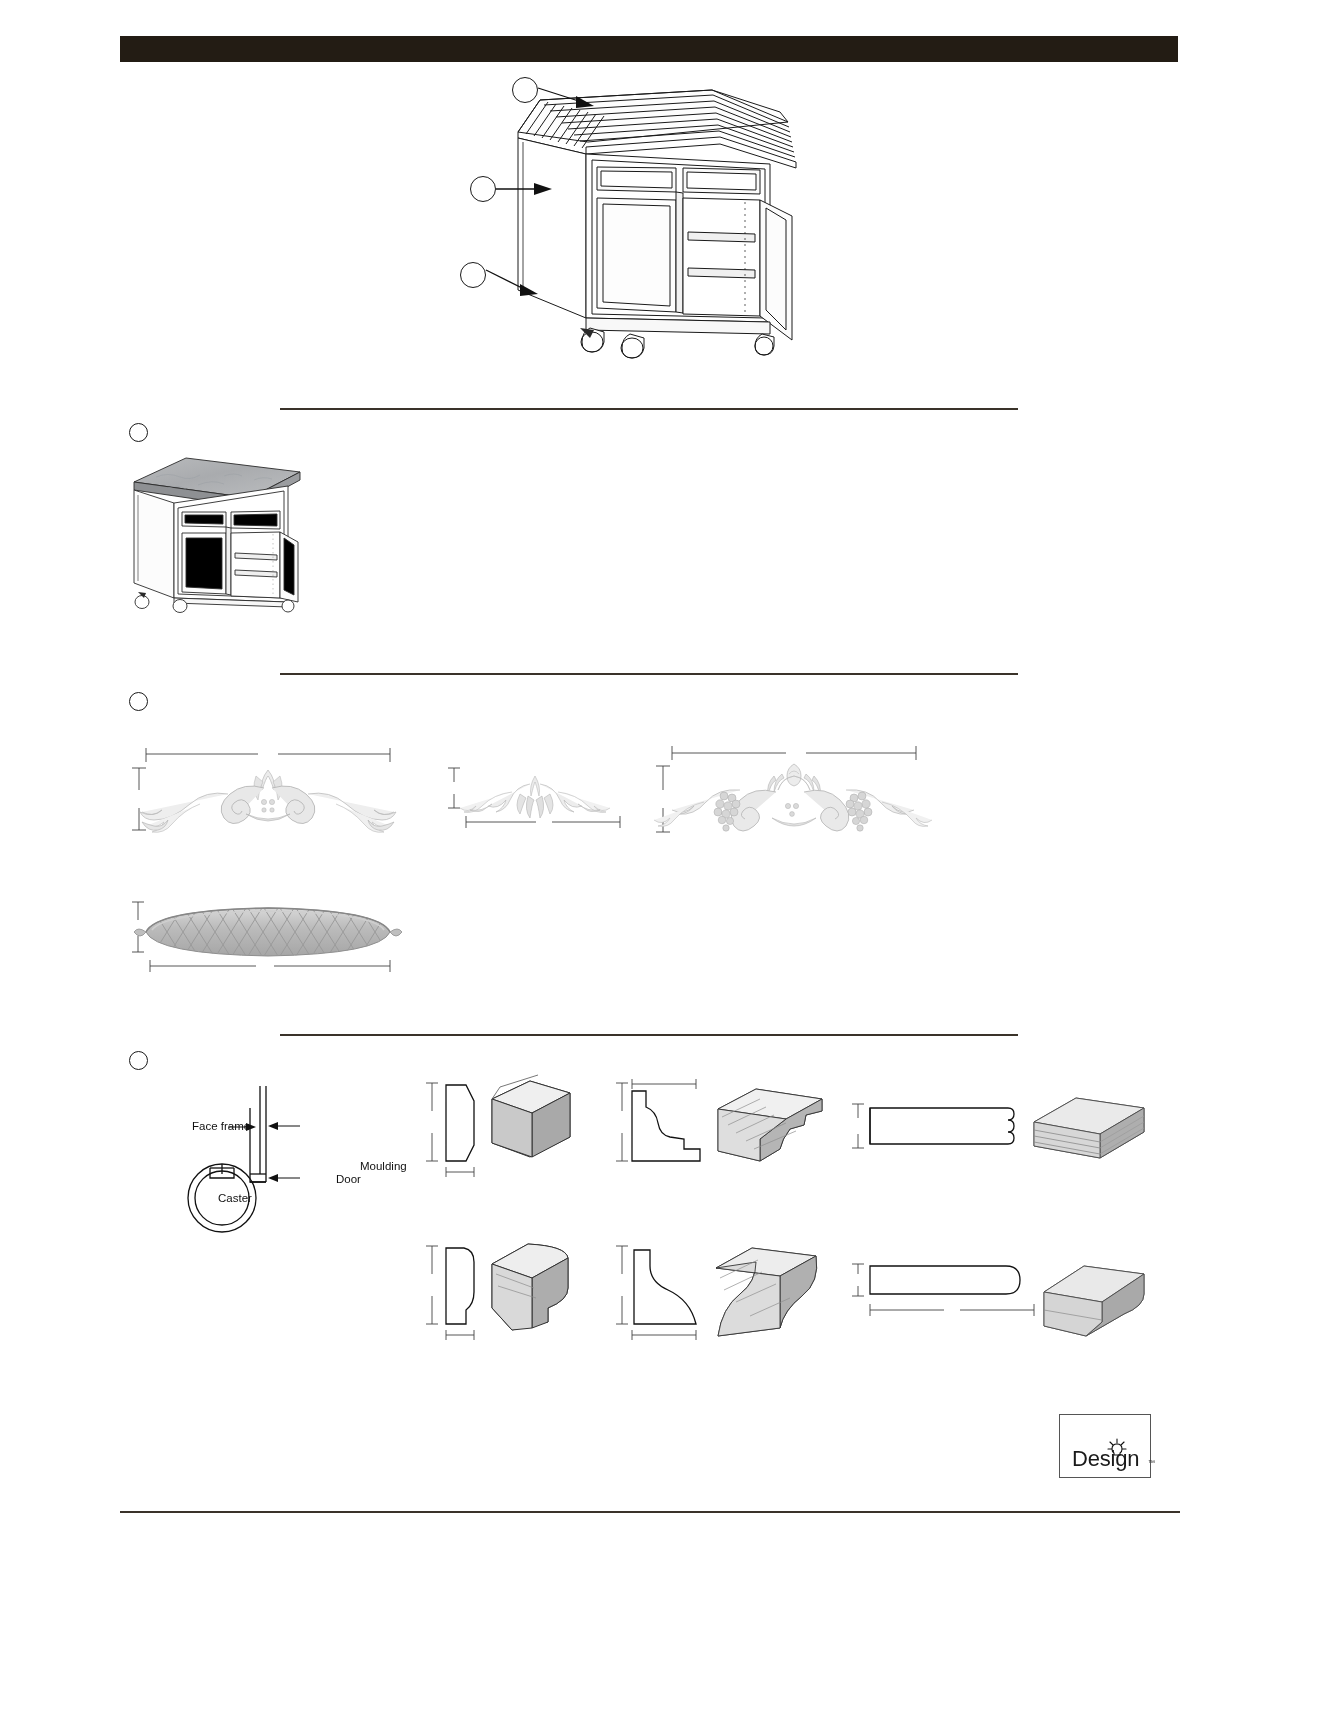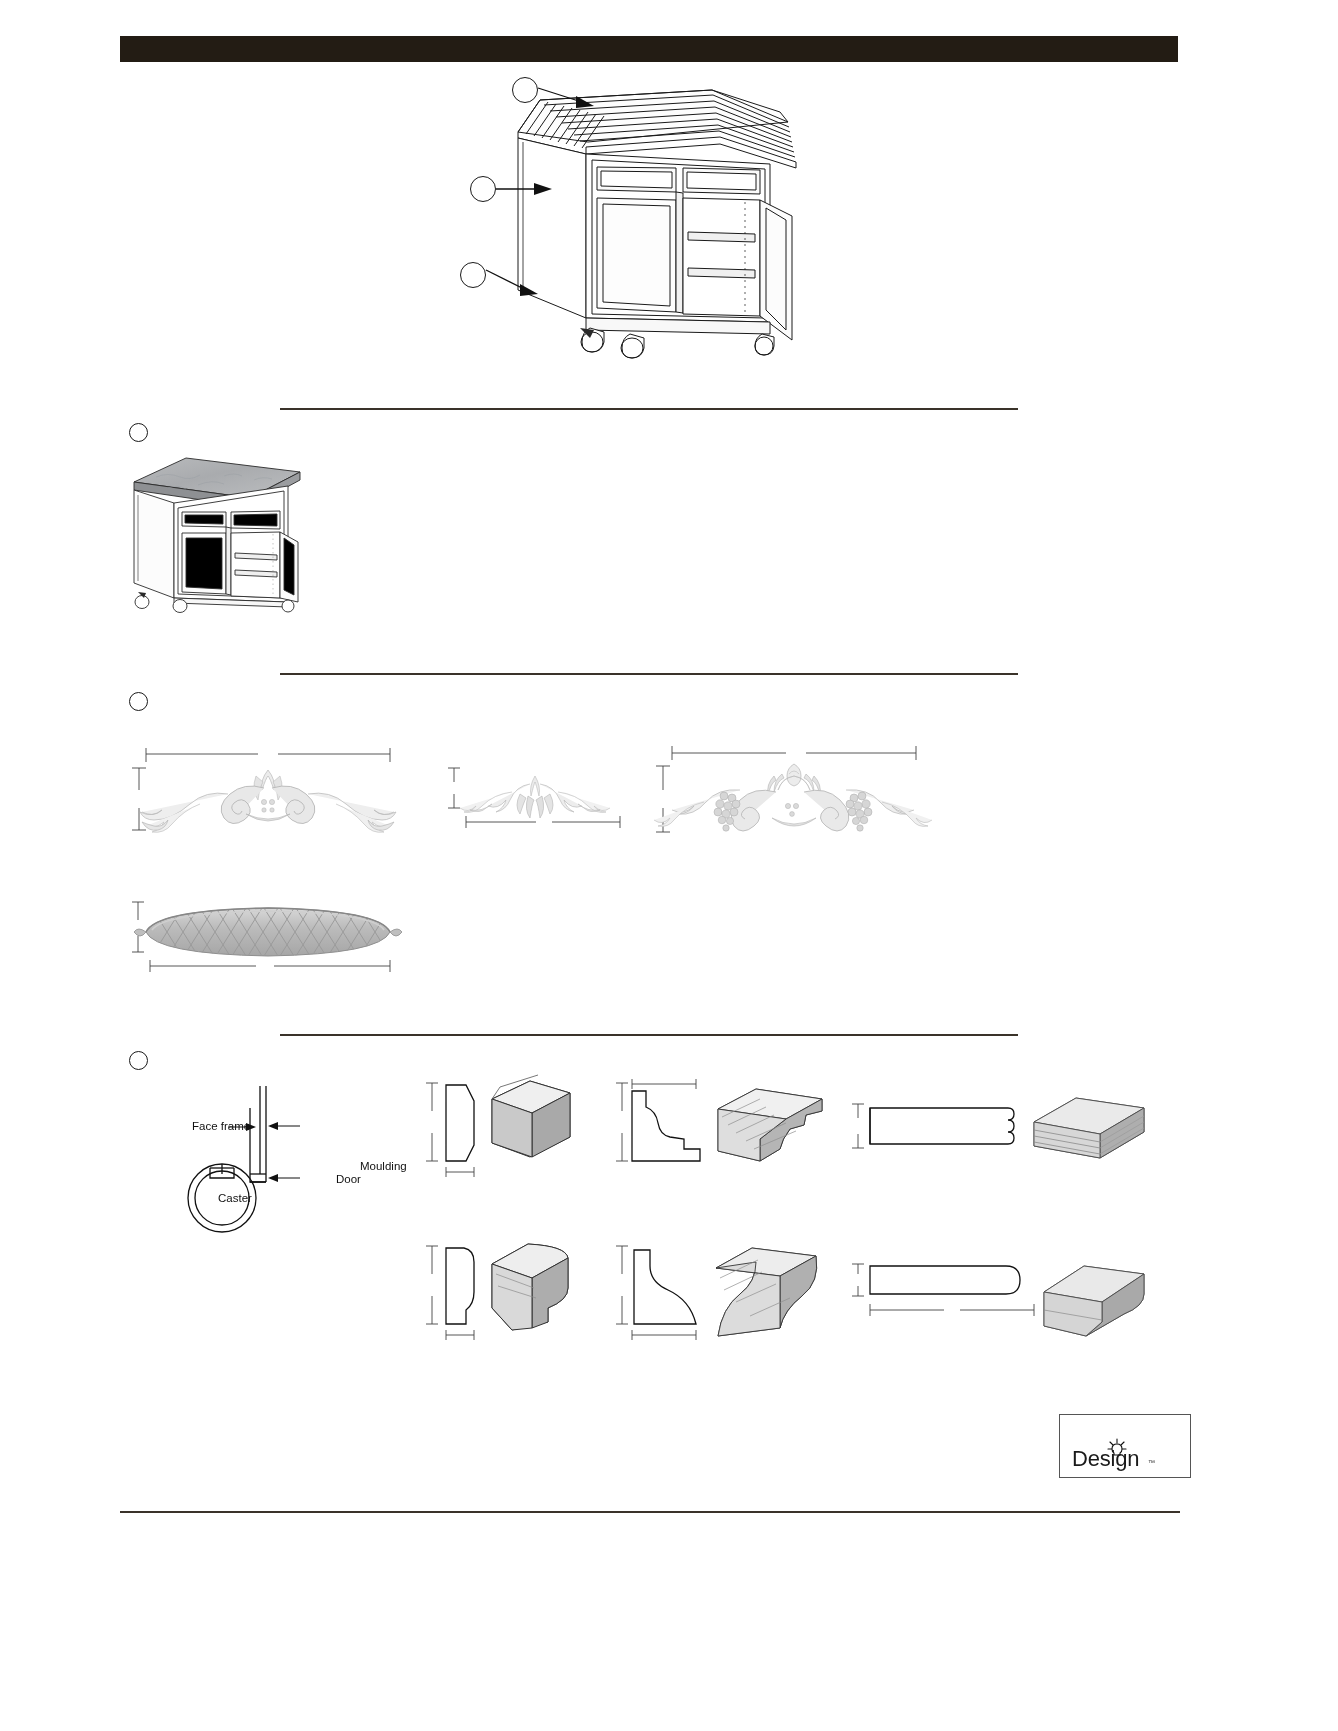--- a/index.html
+++ b/index.html
@@ -47,21 +47,21 @@
     color:#111;
     white-space:nowrap;
     font-family:"Liberation Sans", sans-serif;
     padding-left:30px;
   }
 
   
   .logo-box{
     position:absolute;
     left:1059px; top:1414px;
-    width:132px; height:64px;
+    width:92px; height:64px;
     border:1.2px solid #555;
     background:#fff;
   }
   .logo-text{
     position:absolute;
     left:12px; top:31px;
     font-size:22px;
     color:#1a1a1a;
     letter-spacing:-0.2px;
     font-family:"Liberation Sans", sans-serif;

